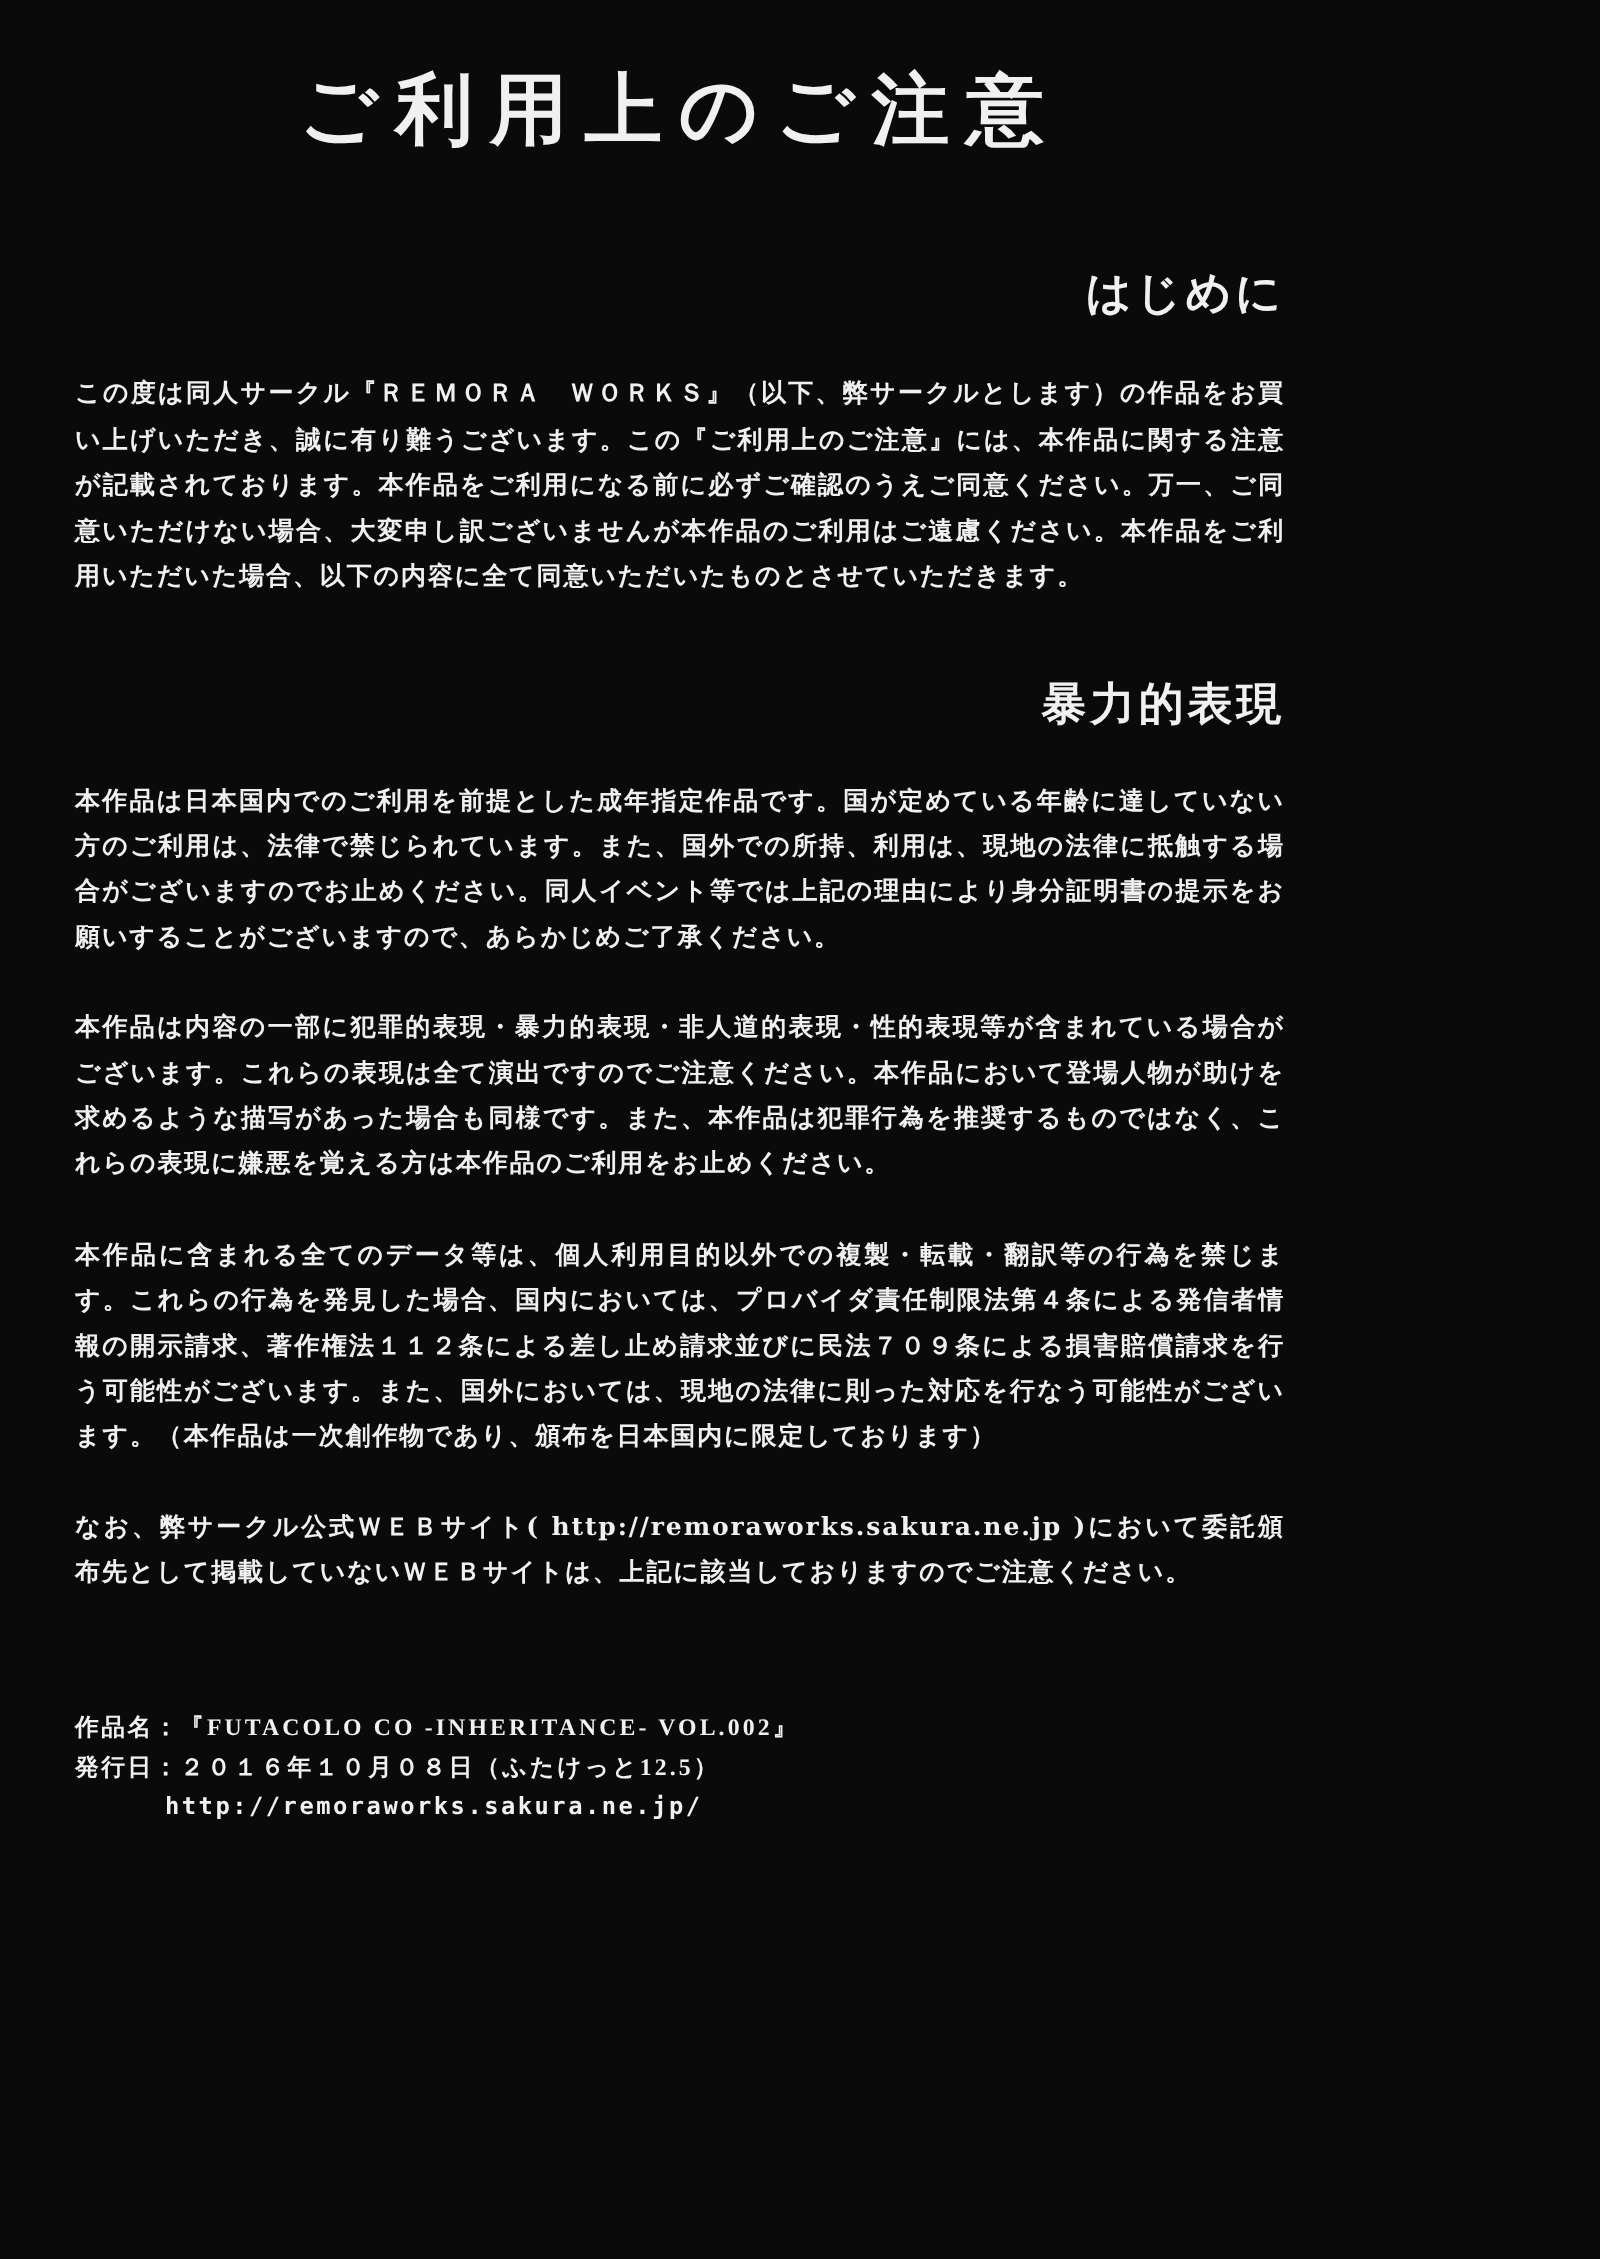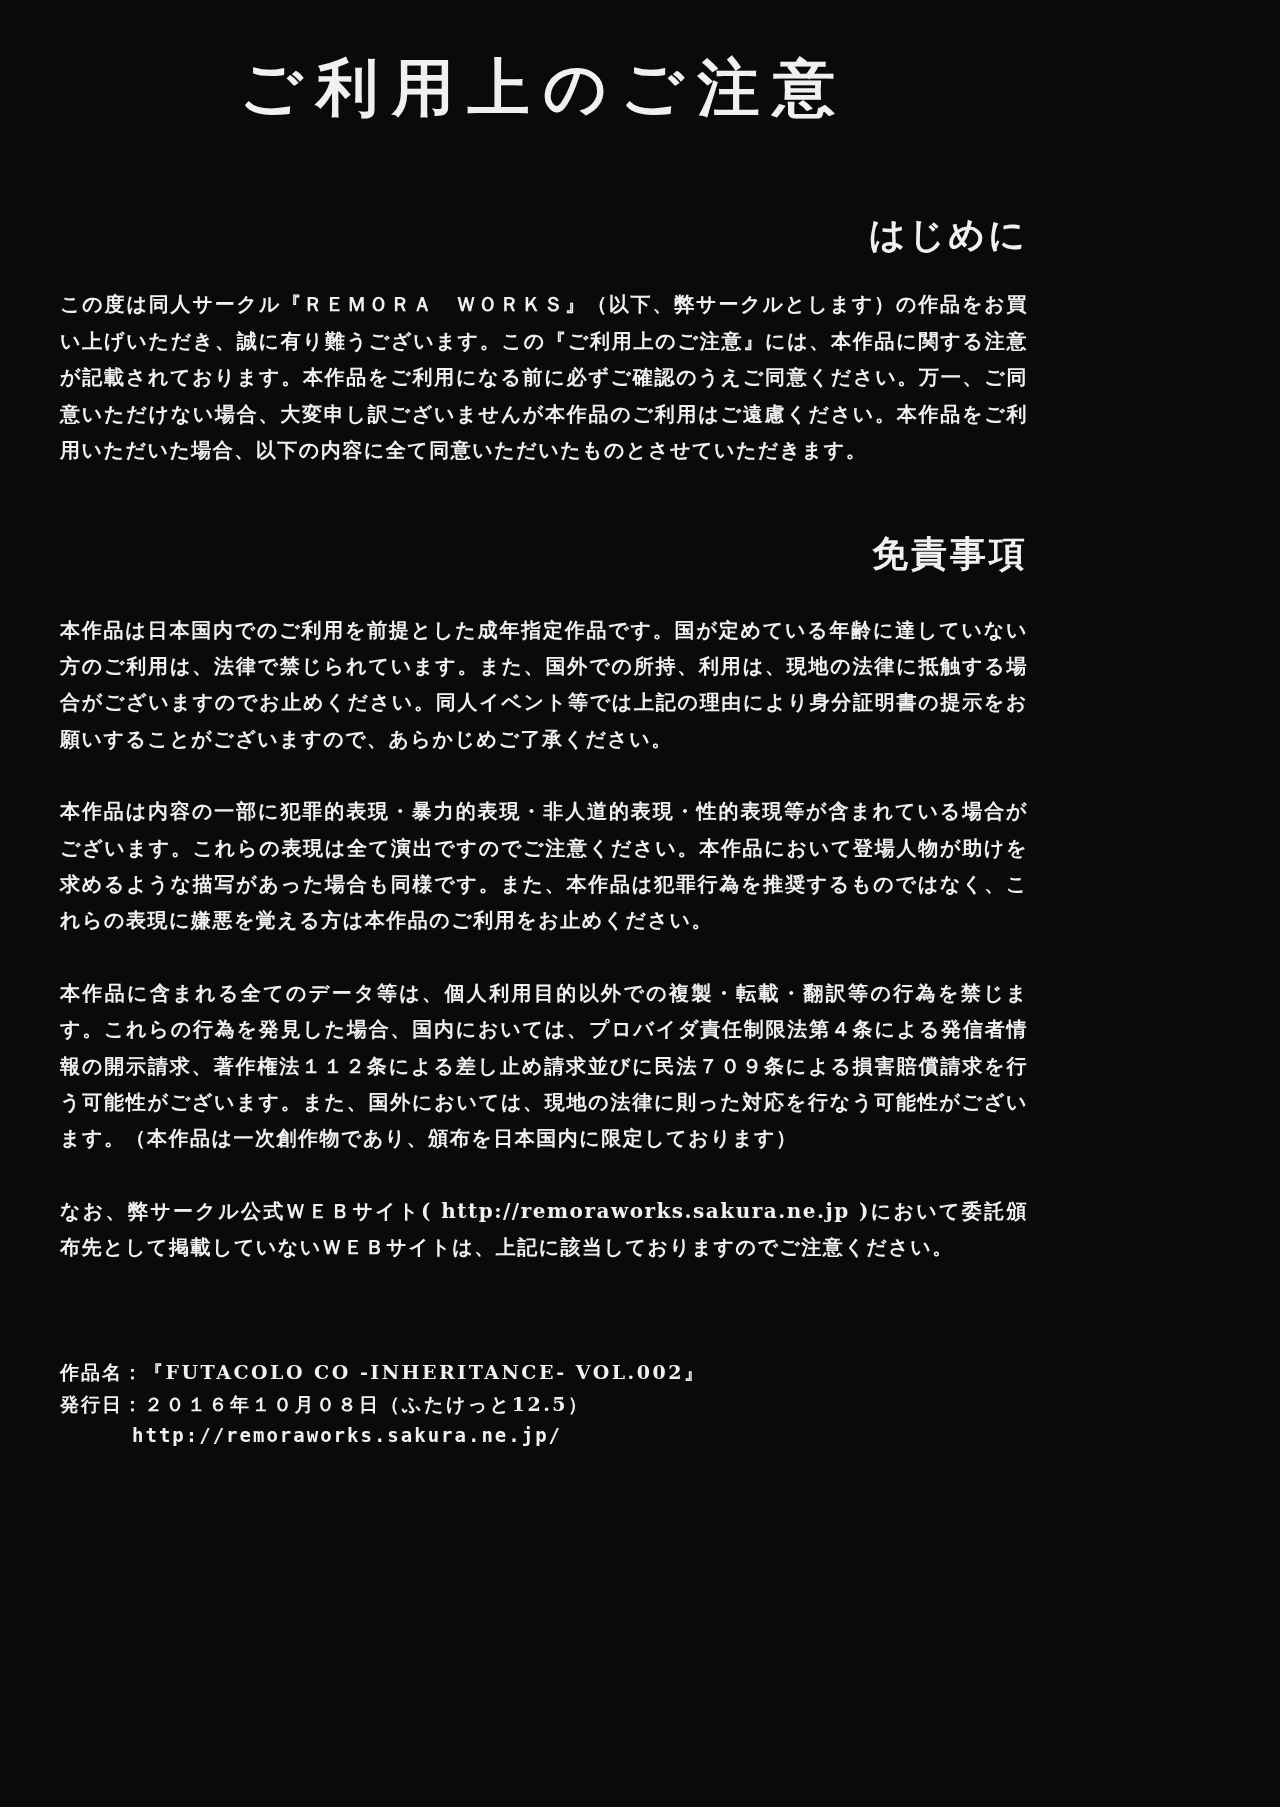--- a/index.html
+++ b/index.html
@@ -44,29 +44,29 @@
     margin: 0;
     margin-top: 36px;
     font-size: 20px;
     font-weight: 600;
     line-height: 1.82;
     letter-spacing: 1.5px;
     text-align: justify;
     text-justify: inter-character;
   }
   .sec-intro .body-par,
-  .sec-disclaimer .body-par { margin-top: 30px; }
+  .sec-disclaimer .body-par { margin-top: 40px; }
   .colophon {
     margin-top: 92px;
     font-size: 19px;
     font-weight: bold;
     letter-spacing: 2px;
     line-height: 1.64;
   }
-  .colophon-row { white-space: nowrap; }
+  .colophon-row { white-space: nowrap; font-family: Liberation Serif, serif; }
   .colophon-value { letter-spacing: 2.5px; }
   .colophon-contact {
     padding-left: 72px;
     font-family: "DejaVu Sans Mono", "Liberation Mono", monospace;
     font-weight: bold;
     letter-spacing: 2px;
   }
 </style>
 </head>
 <body style="background: rgb(10, 10, 10); color: rgb(240, 240, 240);">
@@ -75,21 +75,21 @@
 
   <h1 class="page-title">ご利用上のご注意</h1>
 
   <section class="sec-intro">
     <h2 class="section-heading">はじめに</h2>
     <p class="body-par">この度は同人サークル『ＲＥＭＯＲＡ　ＷＯＲＫＳ』（以下、弊サークルとします）の作品をお買い上げいただき、誠に有り難うございます。この『ご利用上のご注意』には、本作品に関する注意が記載されております。本作品をご利用になる前に必ずご確認のうえご同意ください。万一、ご同意いただけない場合、大変申し訳ございませんが本作品のご利用はご遠慮ください。本作品をご利用いただいた場合、以下の内容に全て同意いただいたものとさせていただきます。</p>
   </section>
 
 
   <section class="sec-cautions">
-    <h2 class="section-heading">免責事項</h2>
+    <h2 class="section-heading">暴力的表現</h2>
     <p class="body-par">本作品は日本国内でのご利用を前提とした成年指定作品です。国が定めている年齢に達していない方のご利用は、法律で禁じられています。また、国外での所持、利用は、現地の法律に抵触する場合がございますのでお止めください。同人イベント等では上記の理由により身分証明書の提示をお願いすることがございますので、あらかじめご了承ください。</p>
     <p class="body-par">本作品は内容の一部に犯罪的表現・暴力的表現・非人道的表現・性的表現等が含まれている場合がございます。これらの表現は全て演出ですのでご注意ください。本作品において登場人物が助けを求めるような描写があった場合も同様です。また、本作品は犯罪行為を推奨するものではなく、これらの表現に嫌悪を覚える方は本作品のご利用をお止めください。</p>
     <p class="body-par">本作品に含まれる全てのデータ等は、個人利用目的以外での複製・転載・翻訳等の行為を禁じます。これらの行為を発見した場合、国内においては、プロバイダ責任制限法第４条による発信者情報の開示請求、著作権法１１２条による差し止め請求並びに民法７０９条による損害賠償請求を行う可能性がございます。また、国外においては、現地の法律に則った対応を行なう可能性がございます。（本作品は一次創作物であり、頒布を日本国内に限定しております）</p>
     <p class="body-par">なお、弊サークル公式ＷＥＢサイト( http://remoraworks.sakura.ne.jp )において委託頒布先として掲載していないＷＥＢサイトは、上記に該当しておりますのでご注意ください。</p>
   </section>
 
   <section class="colophon">
     <div class="colophon-row">
       <span class="colophon-label">作品名：</span><span class="colophon-value">『FUTACOLO CO -INHERITANCE- VOL.002』</span>
     </div>

